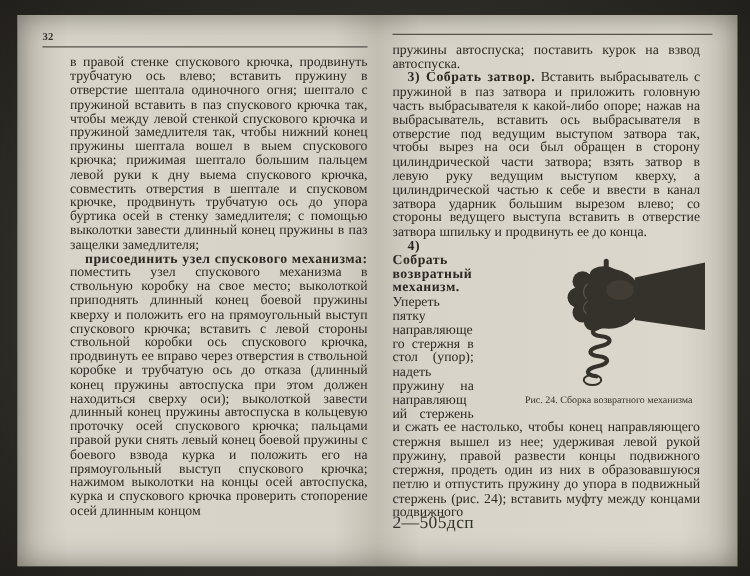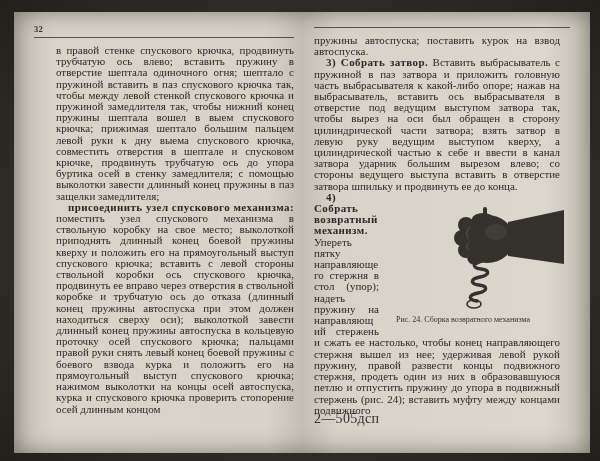--- a/index.html
+++ b/index.html
@@ -55,21 +55,21 @@
   }
   .page-text p.indent { text-indent:12px; }
   .lead { font-weight:bold; letter-spacing:.4px; }
 
   .fig {
     float:right; width:178px;
     margin:2px -4px 3px 7px;
   }
   .fig-image svg { display:block; width:178px; height:118px; }
   .fig figcaption {
-    font-size:8px; line-height:9.5px; text-align:left;
+    font-size:8px; line-height:9.5px; text-align:right;
     margin-top:3px; padding:0 10px; color:#33312a;
   }
 
   .footer-sig {
     position:absolute; left:12px; bottom:26px;
     font-size:14px; letter-spacing:.3px; color:#33312a;
   }
 </style>
 </head>
 <body>

